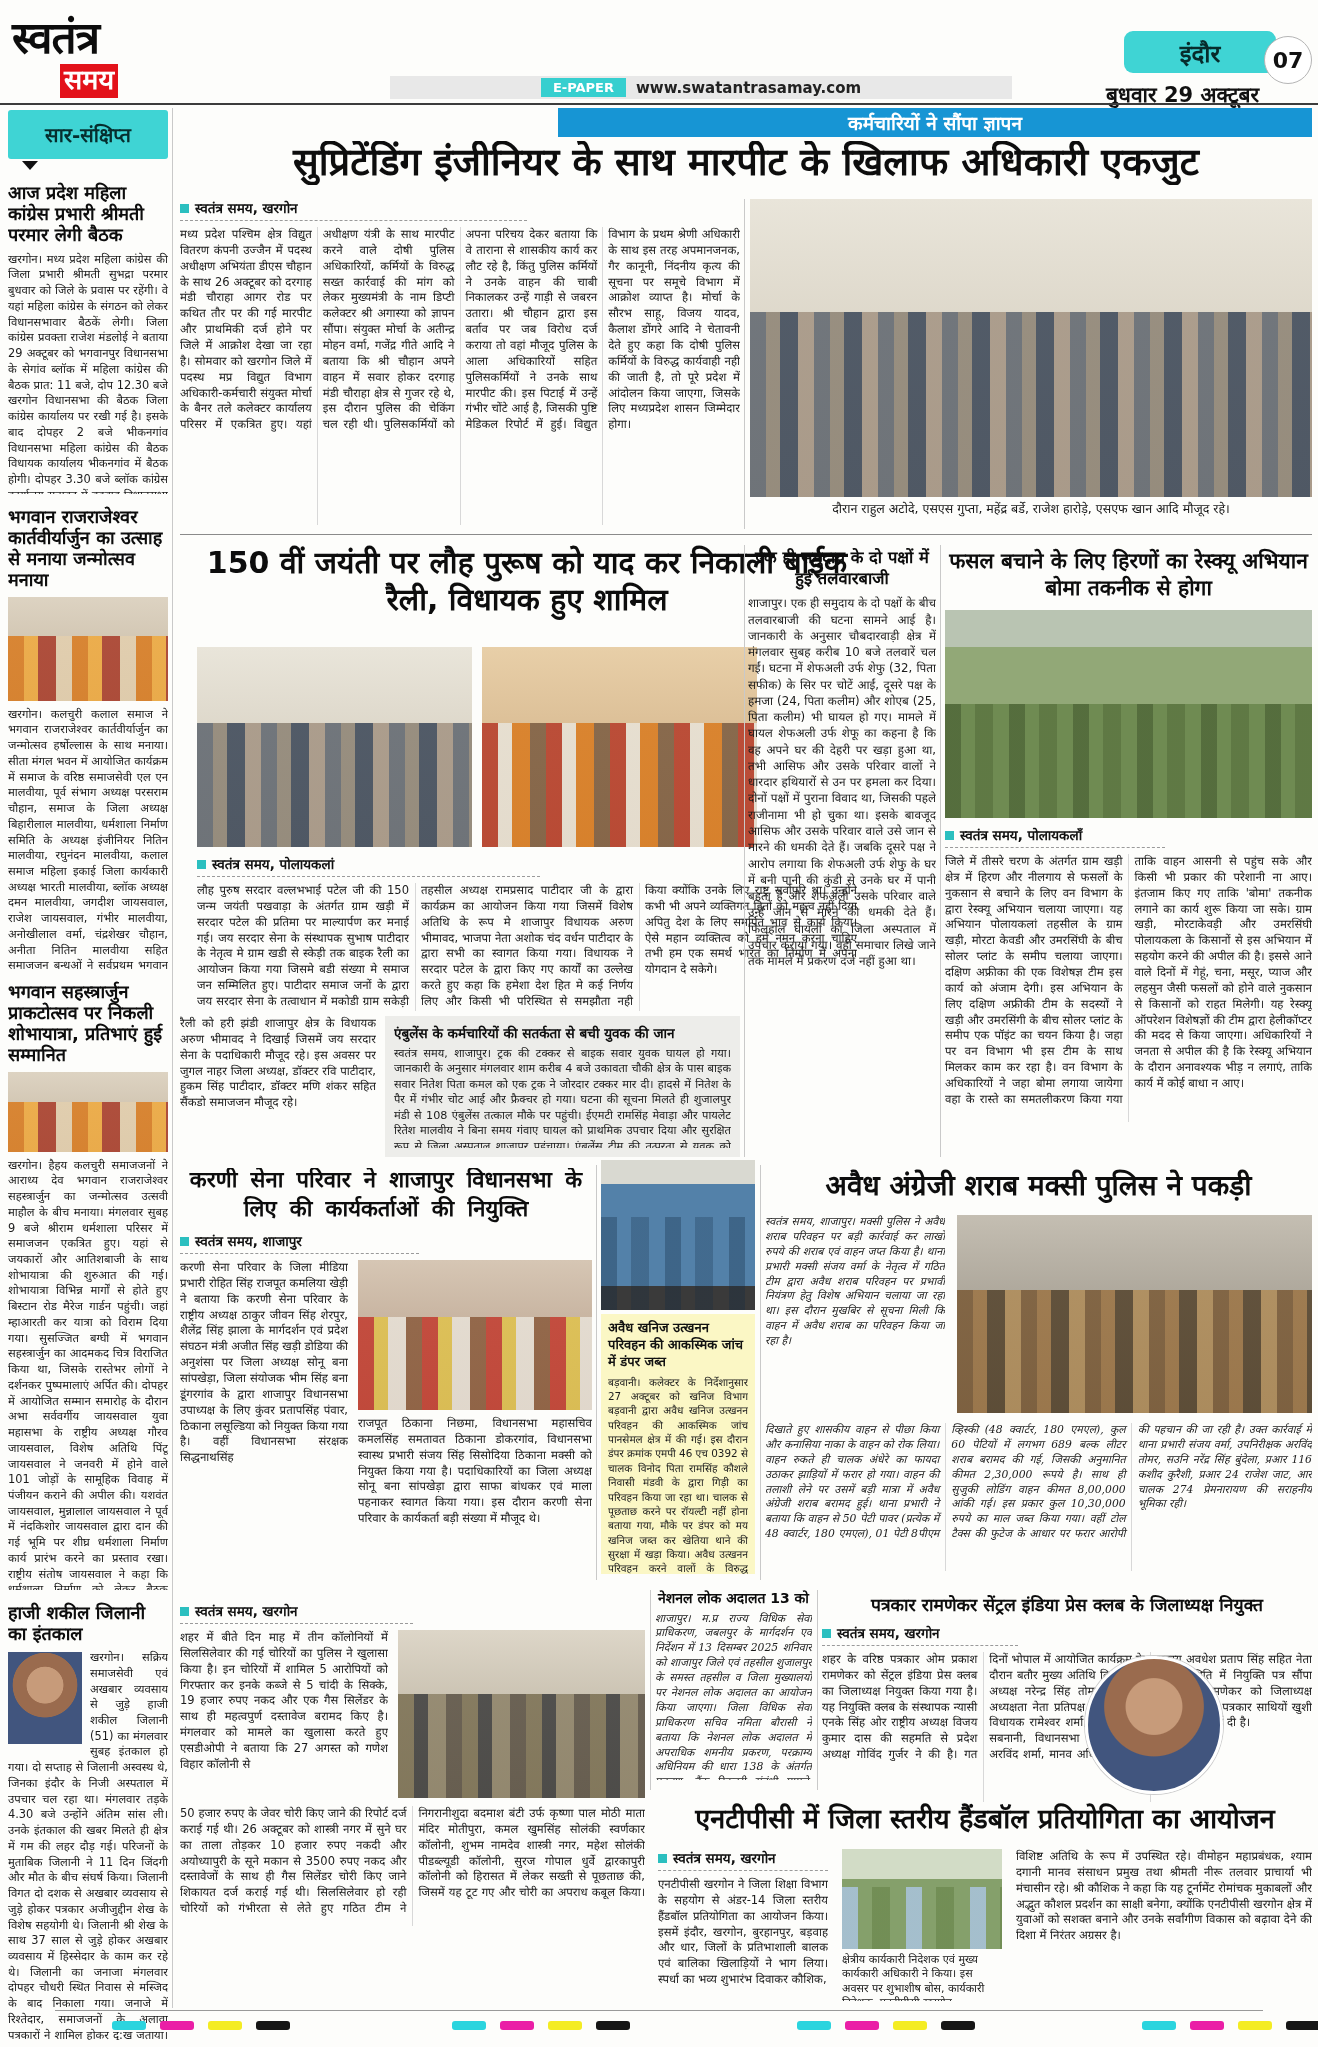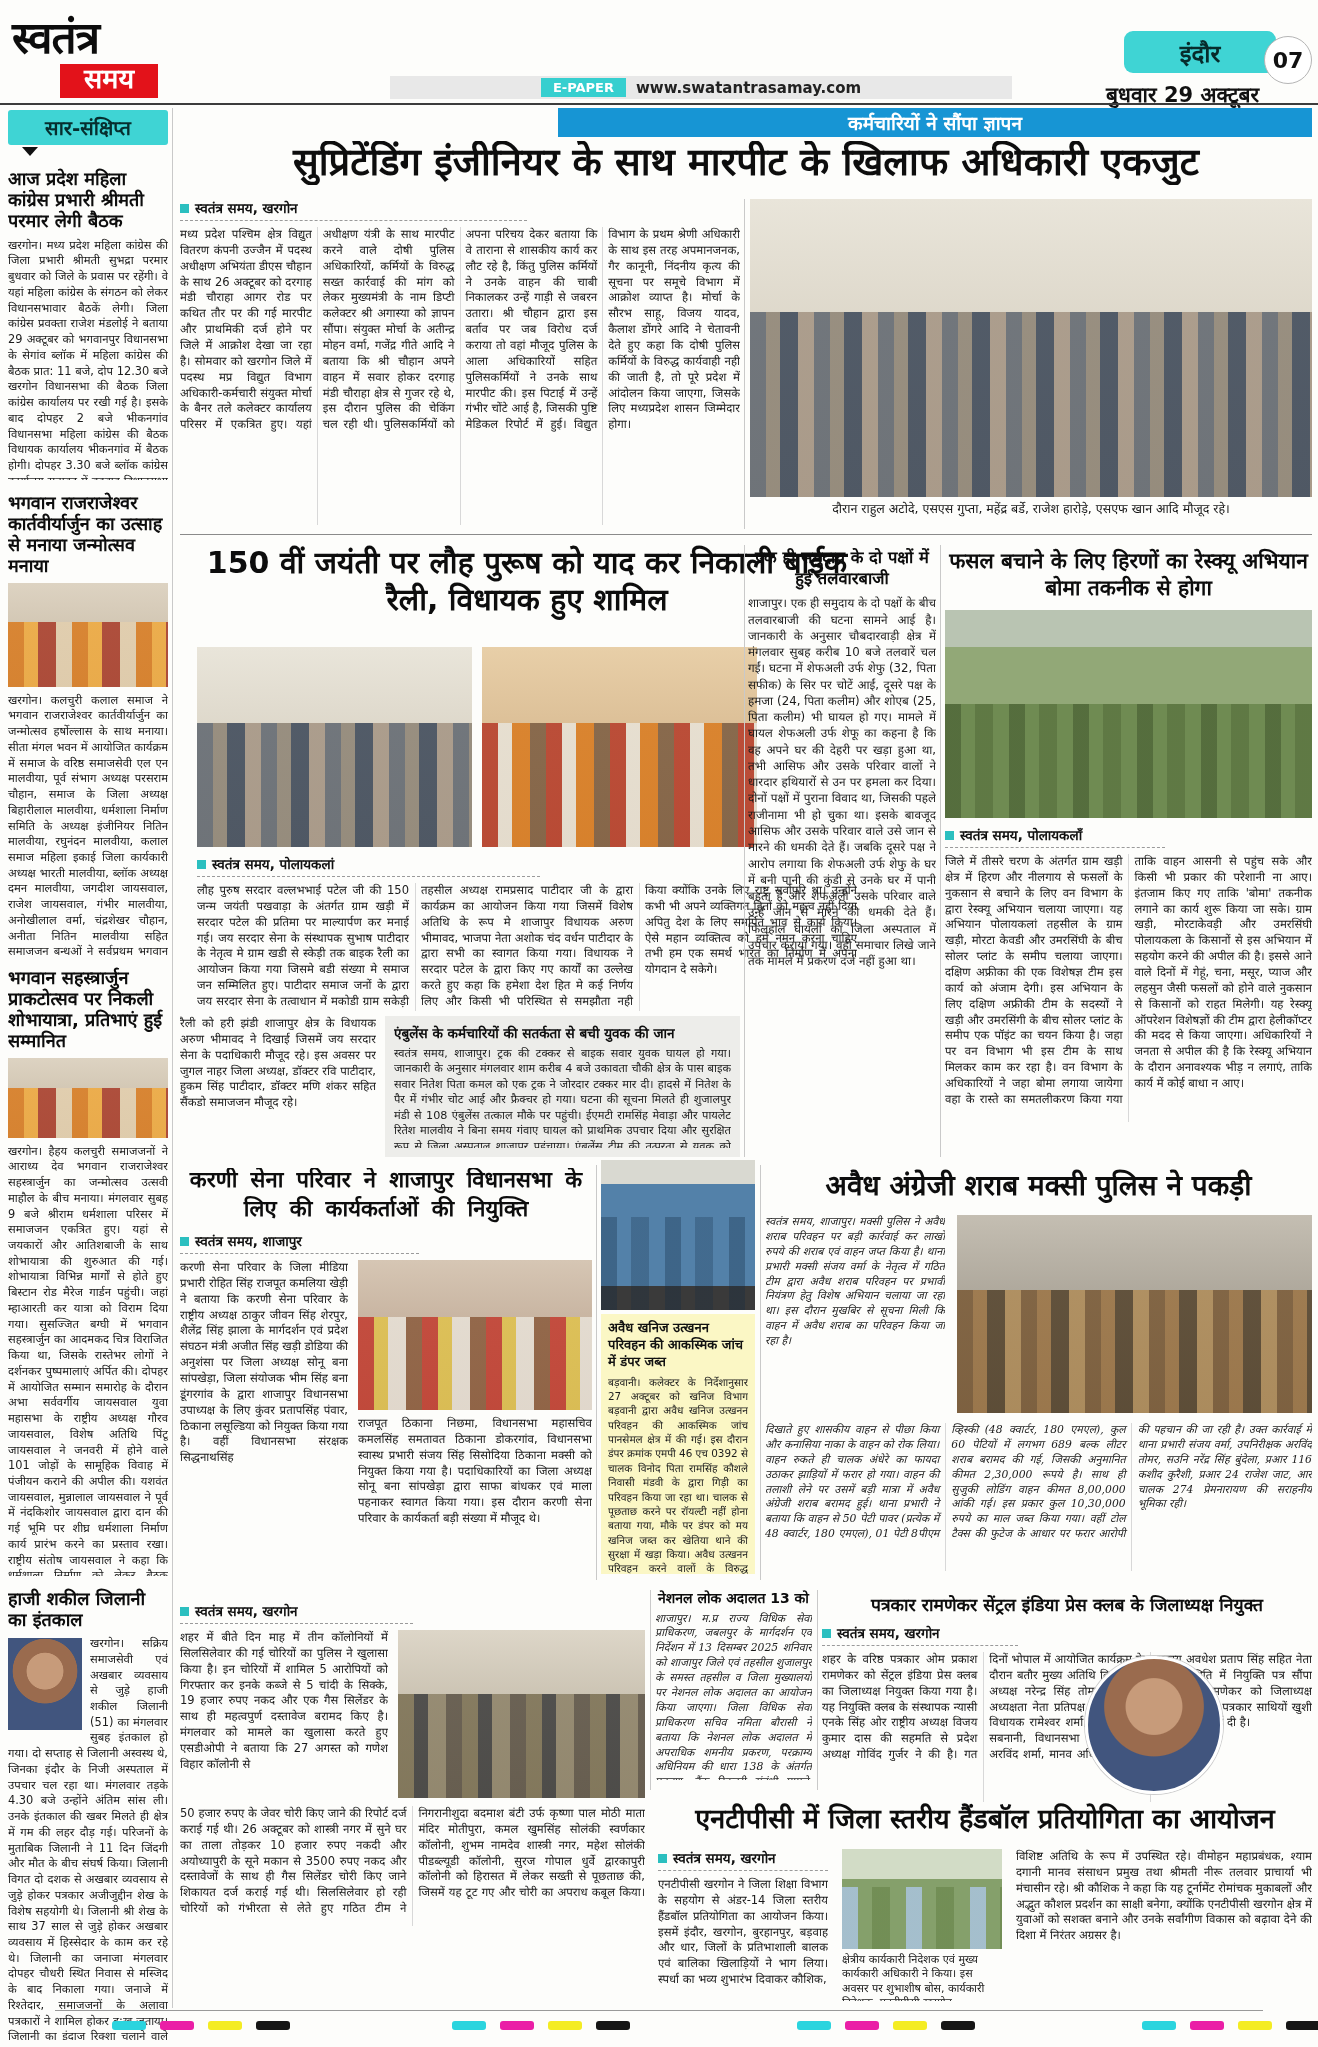--- a/index.html
+++ b/index.html
@@ -6,21 +6,21 @@
   html,body { background:#888; }
   .page {
     position:relative; width:1318px; height:2047px; margin:0 auto;
     background:#fdfdfb; overflow:hidden; color:#111;
     font-family:"DejaVu Sans","Liberation Sans",sans-serif;
   }
   
   .logo { position:absolute; left:12px; top:16px; width:160px; }
   .logo-line1 { font-size:44px; font-weight:800; color:#0c0c0c; line-height:1; letter-spacing:-1px; }
   .logo-line2 { display:inline-block; margin:4px 0 0 48px; background:#e3121a; color:#fff;
-    font-size:27px; font-weight:800; padding:1px 24px 3px; line-height:1.1;font-family:Liberation Serif, serif; }
+    font-size:27px; font-weight:800; padding:1px 4px 3px; line-height:1.1; }
   .region-title { position:absolute; left:182px; top:20px; width:935px; font-size:39px; font-weight:800;
     color:#4a4a4a; white-space:nowrap; overflow:hidden; letter-spacing:-0.5px; }
   .epaper-bar { position:absolute; left:390px; top:76px; width:622px; height:23px; background:#e8e8e8;
     display:flex; align-items:center; justify-content:center; gap:10px; }
   .epaper-chip { background:#36cfcf; color:#fff; font-weight:800; font-size:13px; padding:2px 12px; }
   .site-url { font-size:15px; font-weight:700; color:#222; }
   .edition-badge { position:absolute; left:1124px; top:28px; width:188px; height:48px; }
   .edition-pill { position:absolute; left:0; top:3px; width:152px; height:42px; background:#3fd4d4;
     border-radius:9px; display:flex; align-items:center; justify-content:center; font-size:24px; font-weight:800; color:#072c2c; }
   .page-circle { position:absolute; right:0; top:8px; width:48px; height:48px; background:#fff; border:1px solid #b5b5b5;
@@ -55,21 +55,21 @@
     --p1:rgba(18,42,66,.38); --p2:transparent; --p3:rgba(18,42,66,.3); --p4:transparent; }
   .ph-garland { --bg:linear-gradient(#d6c6b4,#b39a85); --p1:#c23b2e; --p2:#e0c24c; --p3:#e8e2d8; --p4:#8a5b3c; }
   .ph-police { --bg:linear-gradient(#ddd6c8,#b1a894); --p1:#7a6f52; --p2:#3c3c3c; --p3:#8d8268; --p4:#5a5144; }
   .ph-liquor { --bg:linear-gradient(#c4beb2,#8d867a); --p1:#7a5a36; --p2:#9c7444; --p3:#54432c; --p4:#b08c58; }
   .ph-sport { --bg:linear-gradient(#d2dcc6 0 30%, #85a06b 30% 100%); --p1:#aac4de; --p2:transparent; --p3:#6f8b52; --p4:transparent; }
   .ph-portrait { background:radial-gradient(circle at 50% 36%, #c79b7a 0 26%, #9a6b4e 27% 46%, #41557e 47% 100%); }
   .ph-portrait::after { content:none; }
   
   .sidebar { position:absolute; left:8px; top:110px; width:160px; height:1930px; overflow:hidden; }
   .sb-banner { background:#3fd4d4; color:#062e2e; font-size:20px; font-weight:800; text-align:center;
-    padding:4px 6px; border-radius:3px; }
+    padding:11px 6px; border-radius:3px; }
   .sb-tri { display:block; width:0; height:0; border-left:8px solid transparent; border-right:8px solid transparent;
     border-top:9px solid #111; margin:2px 0 2px 14px; }
   .sb-article h3 { font-size:18px; line-height:1.18; font-weight:800; margin:12px 0 6px; }
   .sb-article .body { font-size:11.4px; }
   .sb-photo { width:100%; margin:2px 0 6px; }
   .sb-portrait { float:left; width:74px; height:92px; margin:2px 8px 2px 0; }
   
   .kicker { position:absolute; left:558px; top:108px; width:754px; height:29px; background:#1795d4; color:#fff;
     font-size:19px; font-weight:800; display:flex; align-items:center; justify-content:center; }
   .headline1 { position:absolute; left:180px; top:141px; width:1132px; font-size:38px; font-weight:800;

